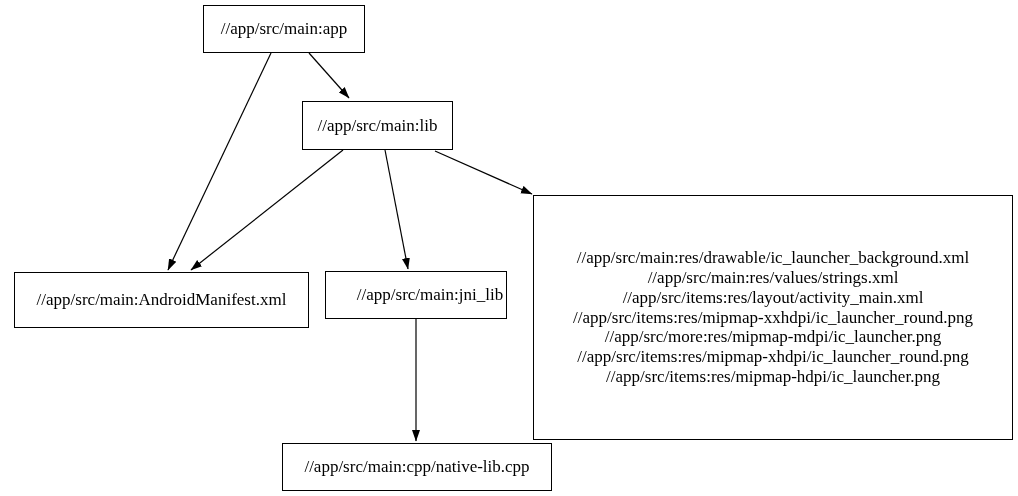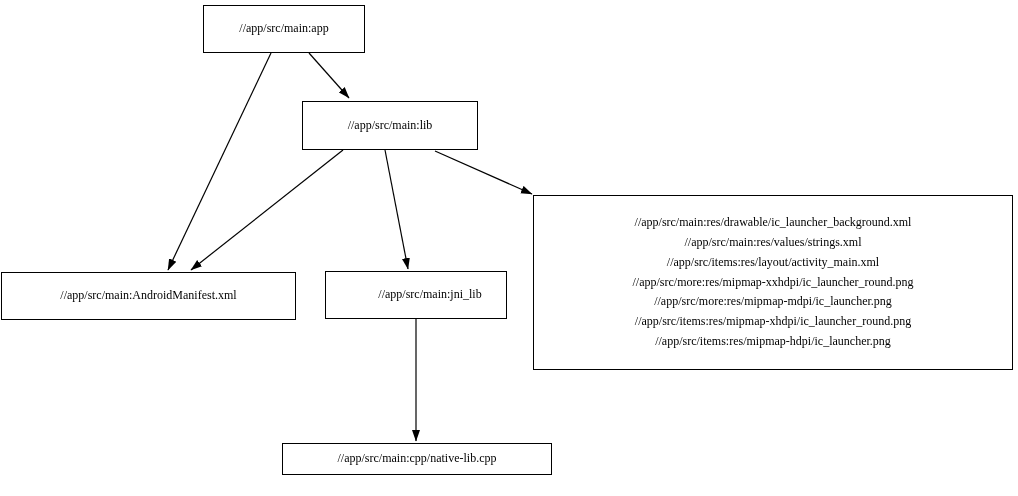--- a/index.html
+++ b/index.html
@@ -30,38 +30,38 @@
   }
   .node {
     position: absolute;
     box-sizing: border-box;
     border: 1px solid #000000;
     background: #ffffff;
     display: flex;
     align-items: center;
     justify-content: center;
     text-align: center;
-    font-size: 12px;
+    font-size: 17px;
     line-height: 1.15;
     white-space: nowrap;
   }
   .node.multiline {
     flex-direction: column;
     white-space: nowrap;
   }
   .node.multiline .res-line {
     line-height: 19.9px;
   }
   
   #node-app        { left: 203px; top:   5px; width: 162px; height: 48px; }
-  #node-lib        { left: 302px; top: 101px; width: 176px; height: 49px; font-family: Liberation Serif, serif; }
-  #node-manifest   { left:   1px; top: 272px; width: 295px; height: 48px; }
+  #node-lib        { left: 302px; top: 101px; width: 151px; height: 49px; font-family: Liberation Serif, serif; }
+  #node-manifest   { left:   14px; top: 272px; width: 295px; height: 56px; }
   #node-jni-lib    { left: 325px; top: 271px; width: 182px; height: 48px; padding-left: 28px; }
-  #node-res-group  { left: 533px; top: 195px; width: 480px; height: 175px; }
-  #node-native-lib { left: 282px; top: 443px; width: 270px; height: 32px; }
+  #node-res-group  { left: 533px; top: 195px; width: 480px; height: 245px; }
+  #node-native-lib { left: 282px; top: 443px; width: 270px; height: 48px; }
 </style>
 </head>
 <body>
 
 <div class="canvas">
 
   <svg class="edges" width="1018" height="496" viewBox="0 0 1018 496" xmlns="http://www.w3.org/2000/svg">
     <defs>
       <marker id="arrow" markerUnits="userSpaceOnUse" markerWidth="12" markerHeight="9" viewBox="0 0 12 9" refX="11" refY="4.5" orient="auto">
         <path d="M0,0.5 L11.5,4.5 L0,8.5 z" fill="#000000"></path>
@@ -88,21 +88,21 @@
   </div>
 
   <div class="node" id="node-jni-lib">
     <span>//app/src/main:jni_lib</span>
   </div>
 
   <div class="node multiline" id="node-res-group">
     <div class="res-line">//app/src/main:res/drawable/ic_launcher_background.xml</div>
     <div class="res-line">//app/src/main:res/values/strings.xml</div>
     <div class="res-line">//app/src/items:res/layout/activity_main.xml</div>
-    <div class="res-line">//app/src/more:res/mipmap-xxhdpi/ic_launcher_round.png</div>
+    <div class="res-line">//app/src/items:res/mipmap-xxhdpi/ic_launcher_round.png</div>
     <div class="res-line">//app/src/more:res/mipmap-mdpi/ic_launcher.png</div>
     <div class="res-line">//app/src/items:res/mipmap-xhdpi/ic_launcher_round.png</div>
     <div class="res-line">//app/src/items:res/mipmap-hdpi/ic_launcher.png</div>
   </div>
 
   <div class="node" id="node-native-lib">
     <span>//app/src/main:cpp/native-lib.cpp</span>
   </div>
 
 </div>

